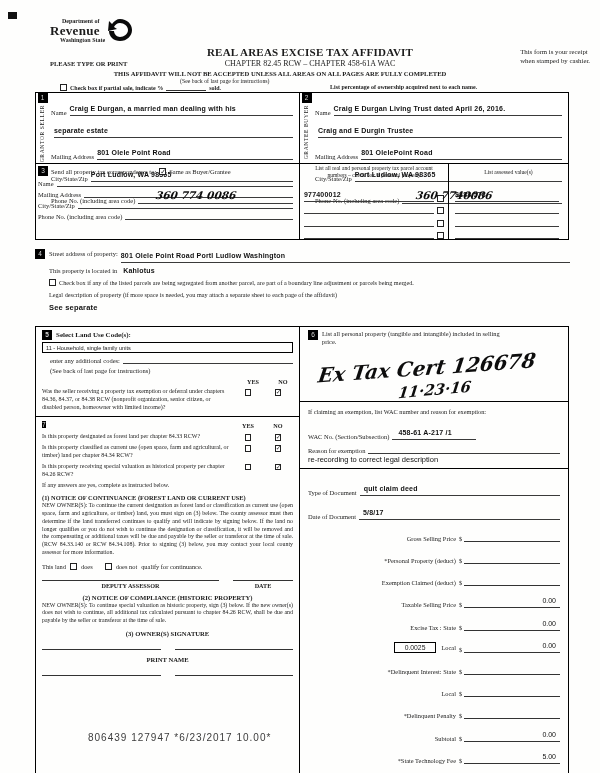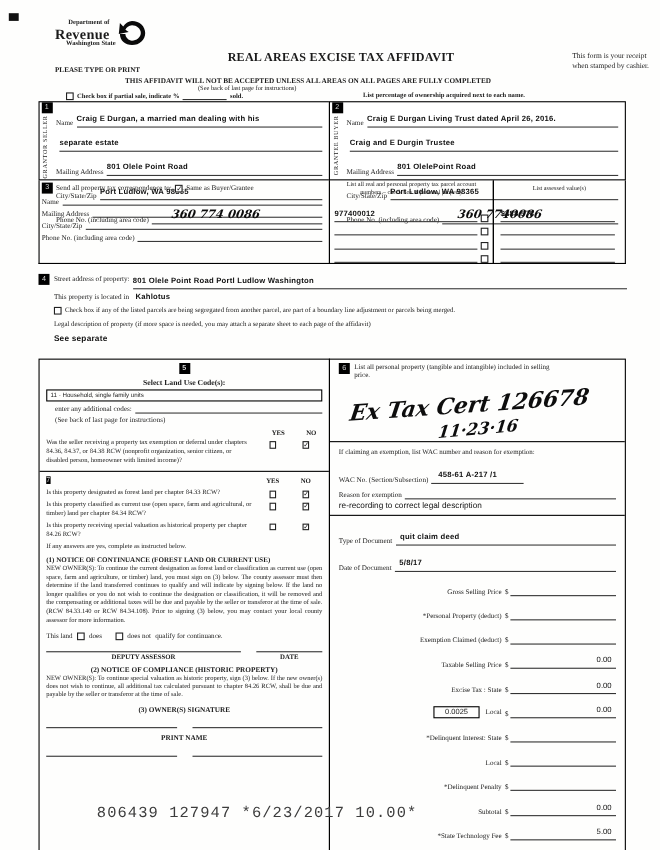--- a/index.html
+++ b/index.html
@@ -67,21 +67,21 @@
   .sec4 { margin-top:4px; }
   .sec4 .fl { align-items:center; }
   .seg { display:flex; align-items:center; gap:3px; margin-top:5px; font-size:6.2px; }
   .legal { margin-top:5px; font-size:6.2px; }
   .attach { margin-top:5px; margin-left:14px; font-size:7.5px; }
 
   
   .cols { display:flex; margin-top:14px; }
   .lcol { width:265px; border:1.2px solid #000; padding:3px 6px 4px 6px; }
   .rcol { width:270px; border:1.2px solid #000; margin-left:-1px; padding:3px 8px 4px 8px; display:flex; flex-direction:column; }
-  .luc-title { display:flex; gap:4px; align-items:center; font-size:7px; font-weight:bold;flex-direction:column; }
+  .luc-title { display:flex; gap:4px; align-items:center; font-size:7px; font-weight:bold; }
   .luc-box { border:1px solid #000; font-size:5.6px; padding:1.5px 3px; margin-top:2px; font-family:"Liberation Sans", sans-serif; }
   .yn-head { display:flex; justify-content:flex-end; gap:10px; font-size:6.2px; font-weight:bold; margin-top:4px; }
   .yn-head span { width:20px; text-align:center; }
   .qrow { display:flex; margin-top:3px; }
   .qtext { flex:1; font-size:6px; line-height:1.3; padding-right:4px; }
   .ynbox { width:30px; display:flex; justify-content:center; align-items:flex-start; padding-top:1px; }
   .ynbox .cb { width:6.5px; height:6.5px; font-size:6.5px; line-height:5.5px; }
   .ldiv { border-top:1px solid #000; margin:5px -6px 3px -6px; }
   .notice-title { font-size:6.4px; font-weight:bold; margin-top:4px; }
   .notice-text { font-size:5.9px; line-height:1.32; text-align:justify; margin-top:1px; }
@@ -97,22 +97,22 @@
   .hand-date { font-size:15px; transform:rotate(-5deg) skewX(-12deg); margin:-2px 0 2px 90px; }
   .rdiv { border-top:1px solid #000; margin:4px -8px; }
   .claim { font-size:6.3px; margin-top:2px; }
   .reason-val { font-family:"Liberation Sans", sans-serif; font-size:7.5px; color:#111; margin-top:1px; }
   .mrow { display:flex; align-items:flex-end; margin-top:3.2px; }
   .mlabel { width:148px; text-align:right; font-size:6.4px; display:flex; justify-content:flex-end; align-items:center; gap:5px; white-space:nowrap; }
   .dollar { font-size:6.4px; margin:0 2px 0 3px; }
   .mline { flex:1; border-bottom:1px solid #333; text-align:right; min-height:8px; }
   .mval { font-family:"Liberation Sans", sans-serif; font-size:7px; color:#111; padding-right:4px; }
   .ratebox { border:1px solid #000; font-family:"Liberation Sans", sans-serif; font-size:6.8px; padding:1px 10px; }
-  .stamp { position:absolute; left:88px; top:732px; font-family:Liberation Mono, monospace;
-           font-size:14px; letter-spacing:1px; color:#3c3c3c; }
+  .stamp { position:absolute; left:88px; top:732px; font-family:Liberation Sans, sans-serif;
+           font-size:10px; letter-spacing:1px; color:#3c3c3c; }
   .artifact { position:absolute; left:8px; top:12px; width:9px; height:7px; background:#111; }
 </style>
 </head>
 <body>
 
 <div class="page">
   <div class="artifact"></div>
 
   <div class="hdr">
     <div class="logo">
@@ -125,20 +125,21 @@
         <div class="logo-mark">
           <svg width="26" height="24" viewBox="0 0 26 24">
             <path d="M13 1 C20 1 25 6 25 12 C25 18 20 23 13 23 C7 23 2 19 2 13 L7 13 C7 16 10 19 13 19 C17 19 21 16 21 12 C21 8 17 5 13 5 C10 5 8 7 7 9 L10 11 L1 13 L2 3 L5 6 C7 3 10 1 13 1 Z" fill="#0a0a0a"></path>
           </svg>
         </div>
       </div>
     </div>
     <div class="please">PLEASE TYPE OR PRINT</div>
     <div class="title-blk">
       <div class="title">REAL AREAS EXCISE TAX AFFIDAVIT</div>
+      <div class="chapter">CHAPTER 82.45 RCW – CHAPTER 458-61A WAC</div>
     </div>
     <div class="receipt">
       <div>This form is your receipt</div>
       <div>when stamped by cashier.</div>
     </div>
     <div class="warning">THIS AFFIDAVIT WILL NOT BE ACCEPTED UNLESS ALL AREAS ON ALL PAGES ARE FULLY COMPLETED</div>
     <div class="seeback">(See back of last page for instructions)</div>
     <div class="partial">
       <span class="cb"></span>
       <span>Check box if partial sale, indicate %</span>

